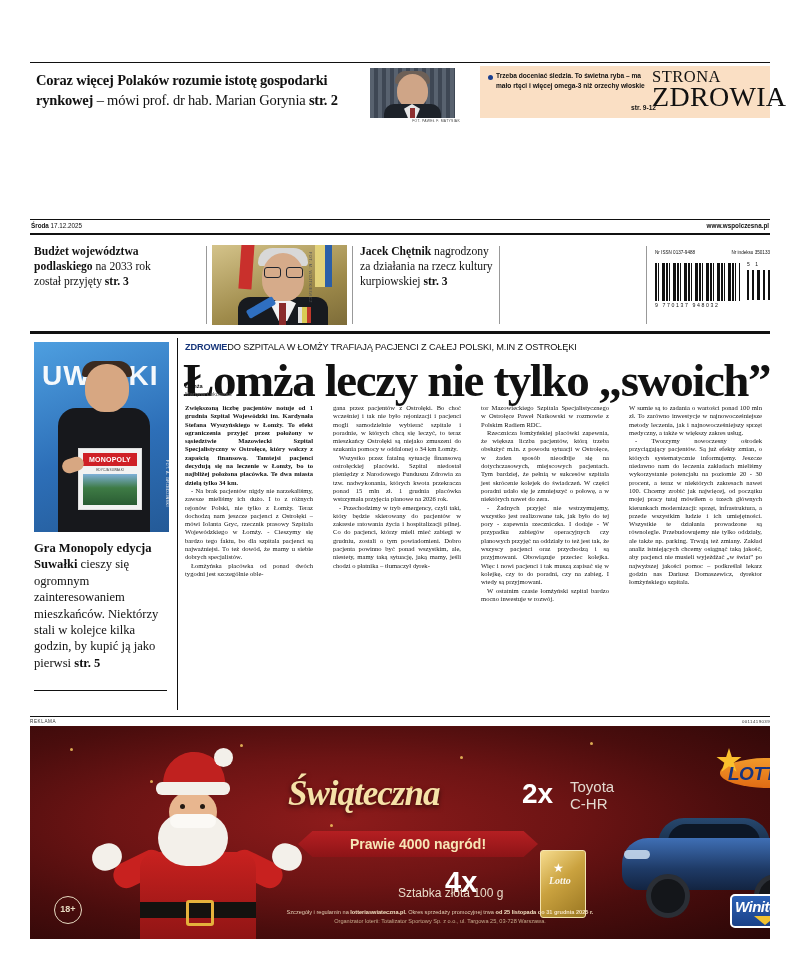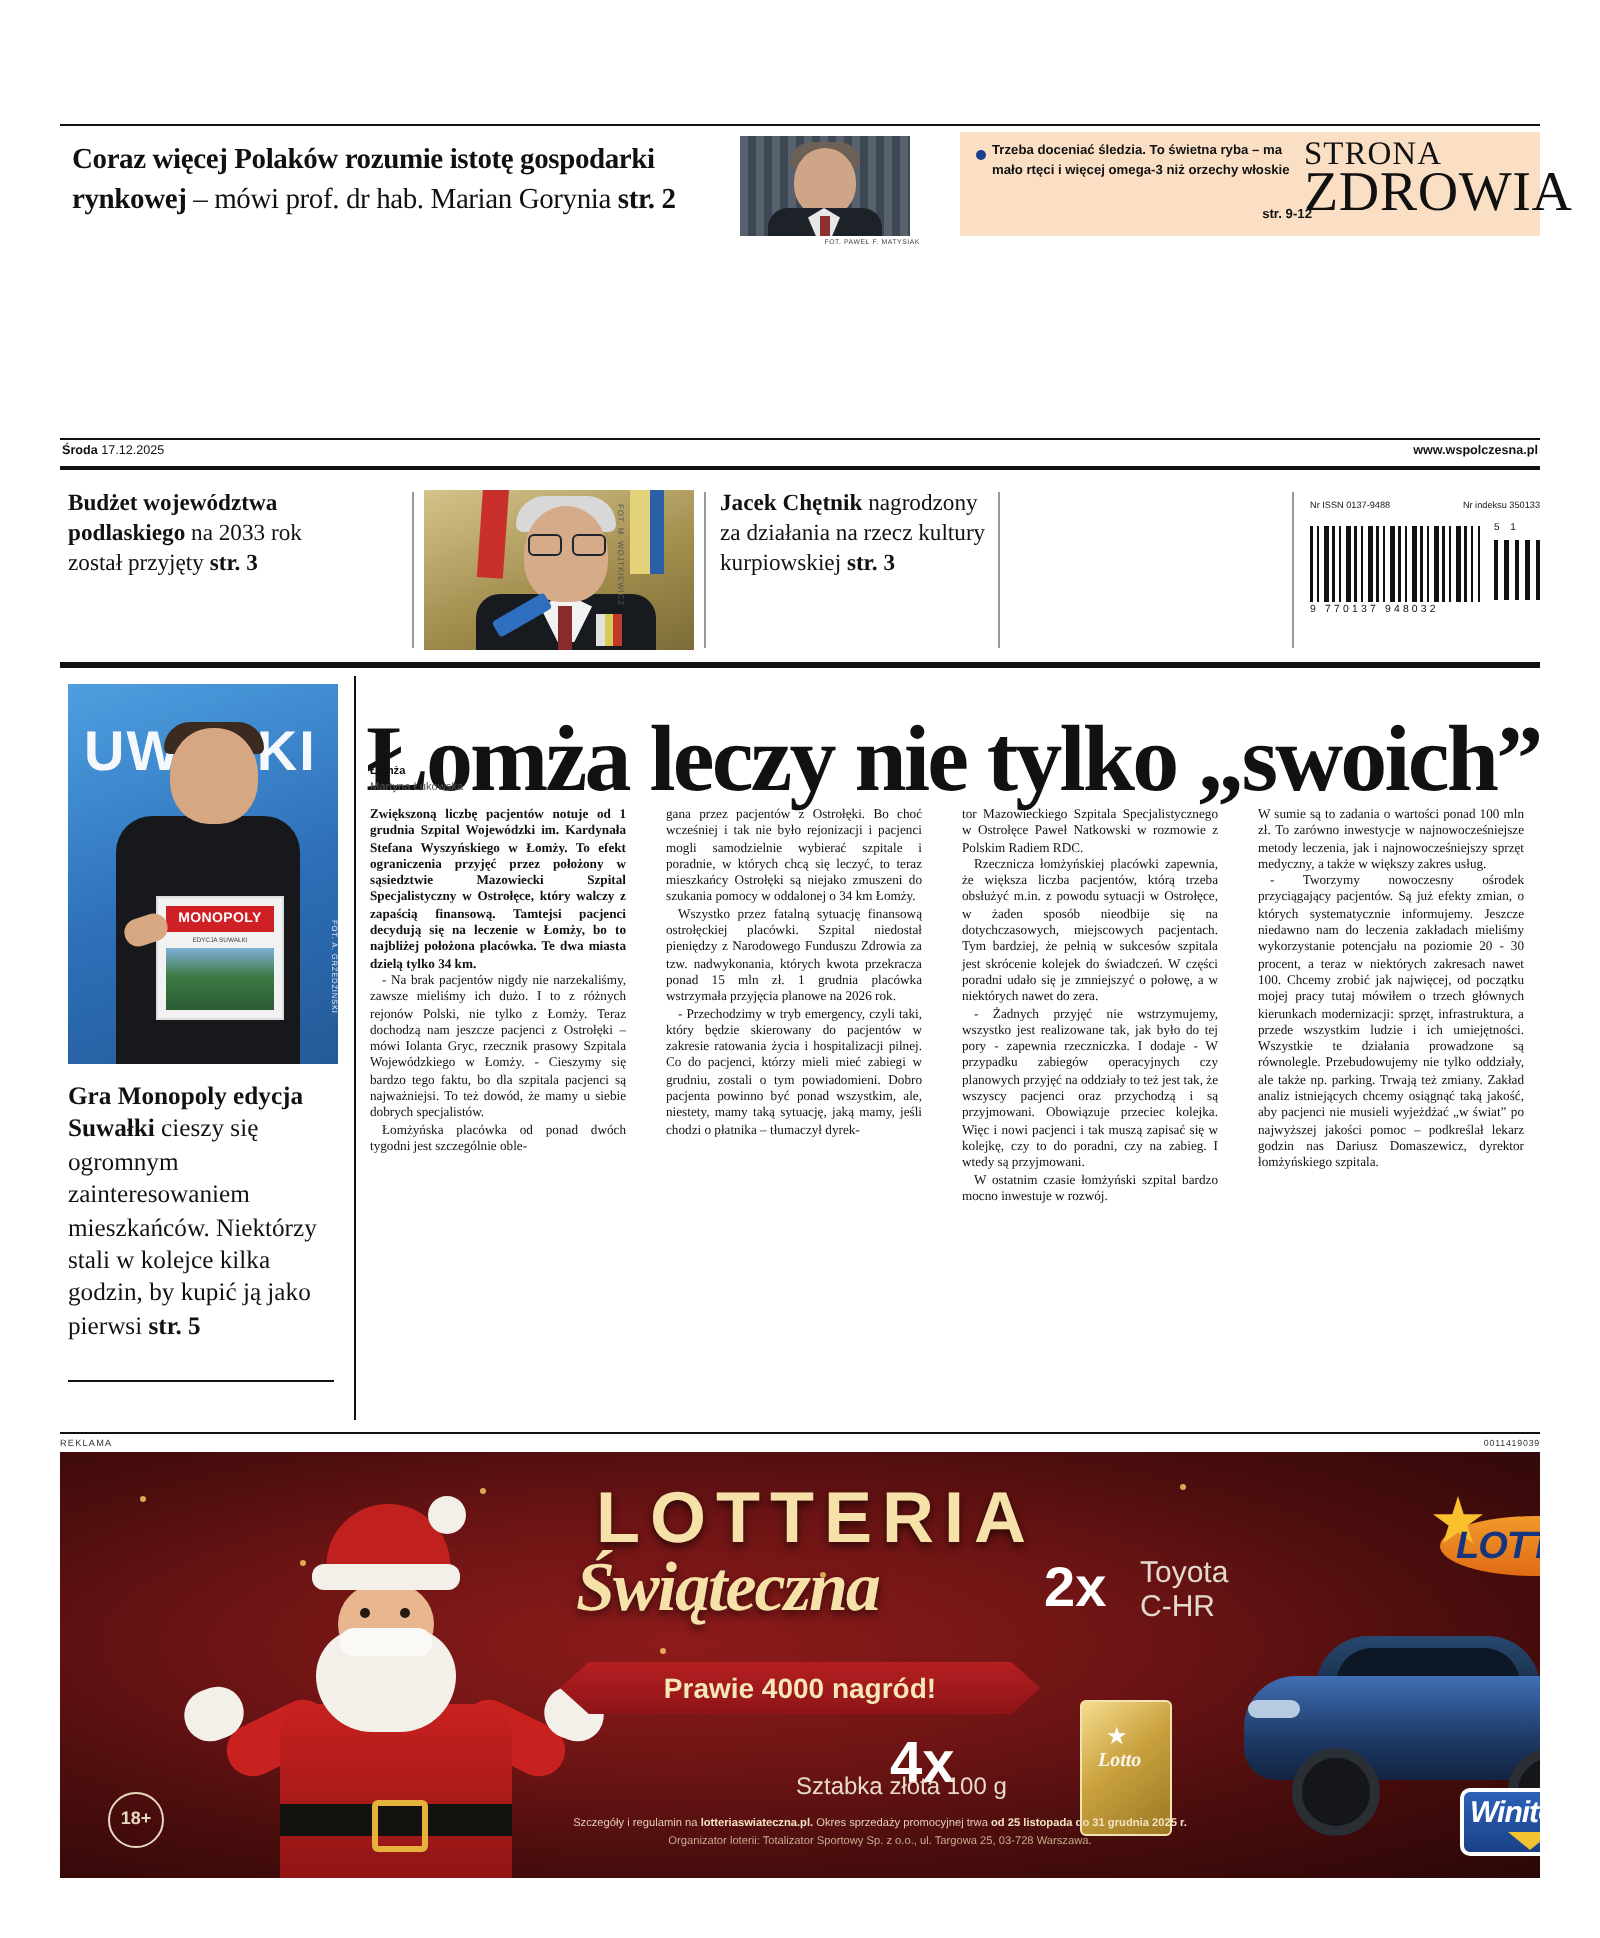--- a/index.html
+++ b/index.html
@@ -130,21 +130,21 @@
 
   
   .adlabel{position:absolute;left:30px;top:719px;font-family:"Liberation Sans",sans-serif;font-size:4.6px;letter-spacing:.6px;color:#333;}
   .adcode{position:absolute;right:30px;top:719px;font-family:"Liberation Sans",sans-serif;font-size:4.4px;letter-spacing:.4px;color:#333;}
   .adrule{position:absolute;left:30px;top:716px;width:740px;height:1px;background:#111;}
   .ad{position:absolute;left:30px;top:726px;width:740px;height:213px;overflow:hidden;
       background:radial-gradient(ellipse at 42% 45%,#8d1b1b 0%,#6d1414 38%,#4a0d0d 66%,#2a0707 100%);}
   .ad .sparkle{position:absolute;width:3px;height:3px;border-radius:50%;background:#f3c65f;opacity:.85;}
   .ad-title1{position:absolute;left:268px;top:12px;font-family:"Liberation Sans",sans-serif;font-weight:700;font-size:36px;letter-spacing:5px;color:#f6e2a8;text-shadow:0 2px 4px rgba(0,0,0,.6);}
   .ad-title2{position:absolute;left:258px;top:48px;font-family:"Liberation Serif",serif;font-weight:bold;font-style:italic;font-size:35px;letter-spacing:-1px;color:#f6e2a8;text-shadow:0 2px 5px rgba(0,0,0,.6);}
-  .ad-ribbon{position:absolute;left:250px;top:105px;width:240px;height:26px;background:linear-gradient(#b51f22,#8d1417);clip-path:polygon(6% 0,94% 0,100% 50%,94% 100%,6% 100%,0 50%);}
+  .ad-ribbon{position:absolute;left:268px;top:105px;width:240px;height:26px;background:linear-gradient(#b51f22,#8d1417);clip-path:polygon(6% 0,94% 0,100% 50%,94% 100%,6% 100%,0 50%);}
   .ad-ribbon span{display:block;text-align:center;line-height:26px;font-family:"Liberation Sans",sans-serif;font-weight:700;font-size:14px;color:#f7e6b6;}
   .ad-2x{position:absolute;left:492px;top:52px;font-family:"Liberation Sans",sans-serif;font-weight:700;font-size:28px;color:#ffffff;}
   .ad-toyota{position:absolute;left:540px;top:52px;font-family:"Liberation Sans",sans-serif;font-size:15px;line-height:17px;color:#e3d9cf;}
   .ad-4x{position:absolute;left:415px;top:140px;font-family:"Liberation Sans",sans-serif;font-weight:700;font-size:29px;color:#ffffff;}
   .ad-gold{position:absolute;left:368px;top:160px;font-family:"Liberation Sans",sans-serif;font-size:12px;color:#e8dcc9;}
   .ad-bar{position:absolute;left:510px;top:124px;width:44px;height:66px;border-radius:3px;background:linear-gradient(140deg,#f6dc8e,#caa23f 45%,#9a7722);border:1.5px solid #f3e3b0;}
   .ad-bar .bstar{position:absolute;left:12px;top:10px;color:#fff;font-size:12px;}
   .ad-bar .blotto{position:absolute;left:8px;top:24px;font-family:"Liberation Serif",serif;font-style:italic;font-weight:bold;font-size:10px;color:#fff;opacity:.9;}
   .ad-lotto{position:absolute;left:690px;top:20px;width:96px;height:52px;}
   .ad-lotto .oval{position:absolute;left:0;top:12px;width:96px;height:30px;border-radius:50%;background:linear-gradient(#f19a2a,#e06b14);}
@@ -292,20 +292,23 @@
         </div>
         <div class="lp-credit">FOT. A. GRZEDZIŃSKI</div>
       </div>
 
       <div class="left-teaser">
         <b>Gra Monopoly edycja Suwałki</b><span> cieszy się ogromnym zainteresowaniem mieszkańców. Niektórzy stali w kolejce kilka godzin, by kupić ją jako pierwsi </span><b>str. 5</b>
       </div>
       <div class="leftrule"></div>
     </div>
 
+    <div class="kicker">
+      <span class="k">ZDROWIE</span><span>DO SZPITALA W ŁOMŻY TRAFIAJĄ PACJENCI Z CAŁEJ POLSKI, M.IN Z OSTROŁĘKI</span>
+    </div>
     <div class="headline">Łomża leczy nie tylko „swoich”</div>
 
     <div class="bodycols">
       <div class="byline">
         <div class="b1">Łomża</div>
         <div class="b2">Martyna Łukowska</div>
       </div>
 
       <div class="bcol bcol1">
         <p class="lead noind">Zwiększoną liczbę pacjentów notuje od 1 grudnia Szpital Wojewódzki im. Kardynała Stefana Wyszyńskiego w Łomży. To efekt ograniczenia przyjęć przez położony w sąsiedztwie Mazowiecki Szpital Specjalistyczny w Ostrołęce, który walczy z zapaścią finansową. Tamtejsi pacjenci decydują się na leczenie w Łomży, bo to najbliżej położona placówka. Te dwa miasta dzielą tylko 34 km.</p>
@@ -369,21 +372,20 @@
 
     <div class="car">
       <div class="car-roof"></div>
       <div class="car-win"></div>
       <div class="car-body"></div>
       <div class="car-light"></div>
       <div class="car-wheelL"></div>
       <div class="car-wheelR"></div>
     </div>
 
-    <div class="ad-title1">LOTTERIA</div>
     <div class="ad-title2">Świąteczna</div>
     <div class="ad-ribbon">
         <span>Prawie 4000 nagród!</span>
       </div>
 
     <div class="ad-2x">2x</div>
     <div class="ad-toyota">
       <div>Toyota</div>
       <div>C-HR</div>
     </div>

